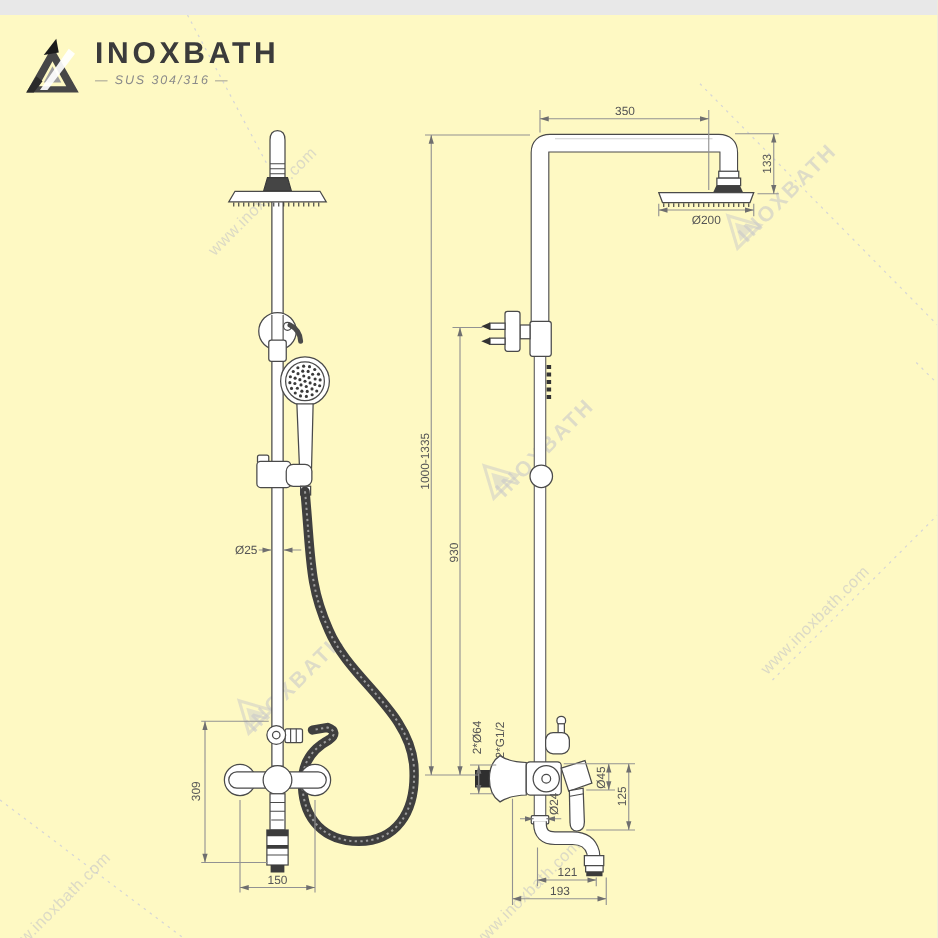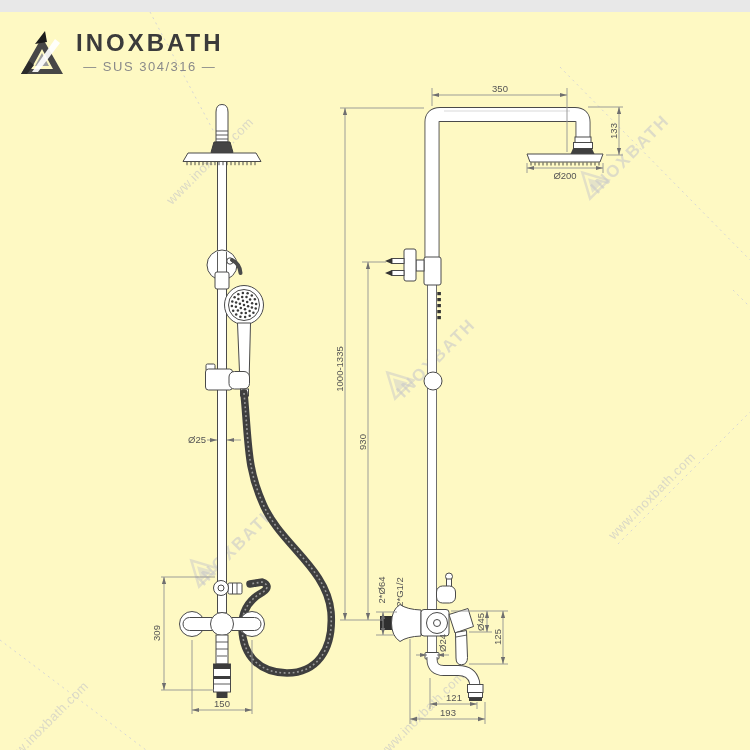--- a/index.html
+++ b/index.html
@@ -2,21 +2,21 @@
 <html><head>
 <meta charset="utf-8">
 <style>
   html,body{margin:0;padding:0;background:#e8e8e8;}
   .canvas{position:relative;width:750px;height:750px;background:#fef9c3;overflow:hidden;
           font-family:"Liberation Sans",sans-serif;margin:12px auto;}
   .logo{position:absolute;top:18px;left:20px;display:flex;align-items:flex-start;z-index:2;}
   .logo-mark{display:block;}
   .logo-text{margin-left:10px;}
   .brand-name{font-size:24px;font-weight:bold;letter-spacing:3px;color:#3b3b3b;line-height:1.1;}
-  .brand-sub{font-size:13px;color:#8a8a8a;letter-spacing:1.5px;text-align:center;margin-top:3px;}
+  .brand-sub{font-size:10px;color:#8a8a8a;letter-spacing:1.5px;text-align:left;margin-top:3px;font-style:italic;}
   svg.drawing{position:absolute;left:0;top:0;}
   
   .w{fill:#ffffff;stroke:#4a4a4a;stroke-width:1;}
   .ln{fill:none;stroke:#4a4a4a;stroke-width:.9;}
   .faint{fill:none;stroke:#c9c9c9;stroke-width:.7;}
   .pipe15o{fill:none;stroke:#4a4a4a;stroke-width:15;}
   .pipe15i{fill:none;stroke:#ffffff;stroke-width:13.2;}
   .pipe10o{fill:none;stroke:#4a4a4a;stroke-width:10;}
   .pipe10i{fill:none;stroke:#ffffff;stroke-width:8.4;}
   .pipe11o{fill:none;stroke:#4a4a4a;stroke-width:11;}

